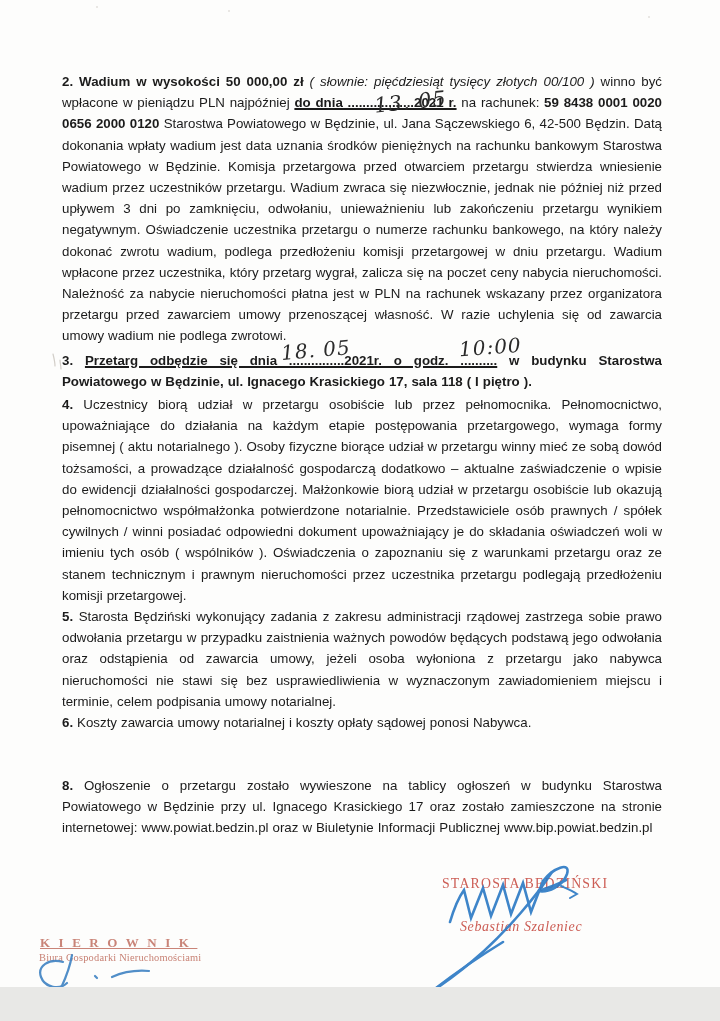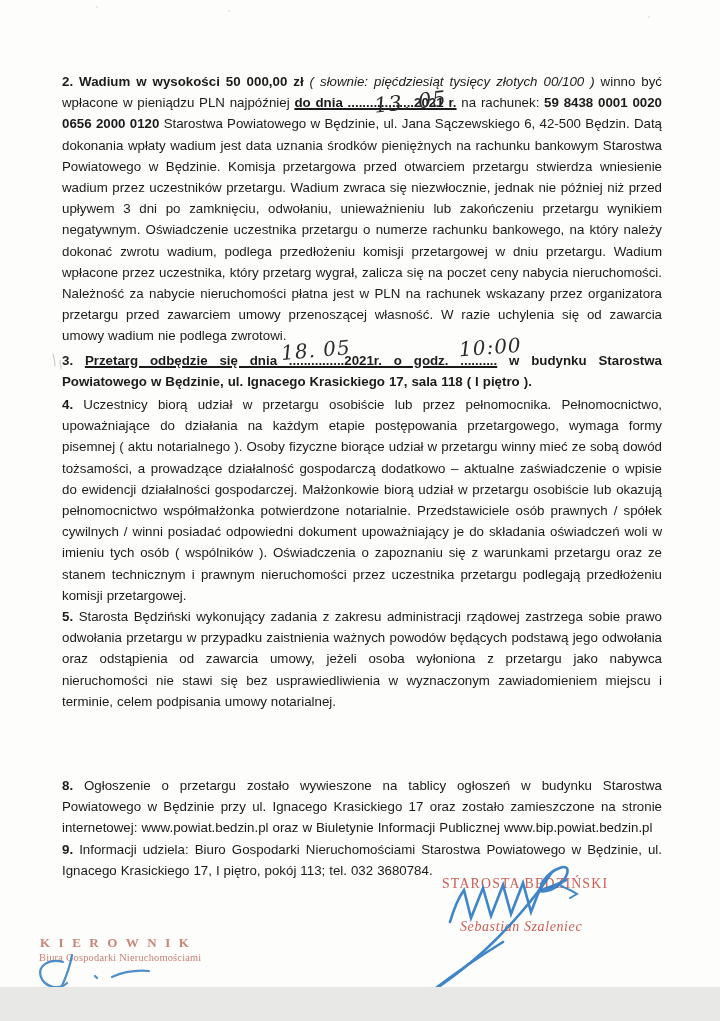--- a/index.html
+++ b/index.html
@@ -34,21 +34,21 @@
     color:#2b2b2b;
     white-space:nowrap;
     letter-spacing:1px;
   }
   .hand.payment{left:374px;top:90px;font-size:21px;transform:rotate(-6deg);}
   .hand.aucdate{left:281px;top:338px;font-size:20px;transform:rotate(-5deg);}
   .hand.auctime{left:459px;top:335px;font-size:20px;transform:rotate(-4deg);}
 
   
   .stamp{position:absolute;font-family:"Liberation Serif",serif;white-space:nowrap;}
-  .k-title{left:40px;top:935px;font-size:13px;font-weight:bold;letter-spacing:8.5px;color:rgba(196,121,108,0.92);}
+  .k-title{left:40px;top:935px;font-size:13px;font-weight:bold;letter-spacing:8.5px;color:rgba(196,121,108,0.92);text-decoration:underline;}
   .k-sub{left:39px;top:952px;font-size:10.4px;letter-spacing:0.2px;color:rgba(196,121,108,0.95);}
   .k-name{left:56px;top:985px;font-size:13px;font-style:italic;letter-spacing:1.8px;color:rgba(193,110,98,0.95);}
   .s-title{left:442px;top:876px;font-size:13.8px;letter-spacing:1.2px;color:rgba(201,84,76,0.95);}
   .s-name{left:460px;top:919px;font-size:14px;font-style:italic;letter-spacing:0.6px;color:rgba(201,84,76,0.95);}
 
   .sigsvg{position:absolute;left:0;top:0;pointer-events:none;}
   .speck{position:absolute;width:2px;height:2px;background:#cfccc7;border-radius:50%;opacity:.6;}
 </style>
 </head>
 <body>
@@ -56,25 +56,25 @@
 <div class="page">
 
   <p class="para" style="top:71px;"><span class="b">2. Wadium w wysokości 50 000,00 zł </span><span class="i">( słownie: pięćdziesiąt tysięcy złotych 00/100 ) </span><span>winno być wpłacone w pieniądzu PLN najpóźniej </span><span class="bu">do dnia ..................2021 r.</span><span> na rachunek: </span><span class="b">59 8438 0001 0020 0656 2000 0120 </span><span>Starostwa Powiatowego w Będzinie, ul. Jana Sączewskiego 6, 42-500 Będzin. Datą dokonania wpłaty wadium jest data uznania środków pieniężnych na rachunku bankowym Starostwa Powiatowego w Będzinie. Komisja przetargowa przed otwarciem przetargu stwierdza wniesienie wadium przez uczestników przetargu. Wadium zwraca się niezwłocznie, jednak nie później niż przed upływem 3 dni po zamknięciu, odwołaniu, unieważnieniu lub zakończeniu przetargu wynikiem negatywnym. Oświadczenie uczestnika przetargu o numerze rachunku bankowego, na który należy dokonać zwrotu wadium, podlega przedłożeniu komisji przetargowej w dniu przetargu. Wadium wpłacone przez uczestnika, który przetarg wygrał, zalicza się na poczet ceny nabycia nieruchomości. Należność za nabycie nieruchomości płatna jest w PLN na rachunek wskazany przez organizatora przetargu przed zawarciem umowy przenoszącej własność. W razie uchylenia się od zawarcia umowy wadium nie podlega zwrotowi.</span></p>
 
   <p class="para" style="top:350px;"><span class="b">3. </span><span class="bu">Przetarg odbędzie się dnia ...............2021r. o godz. ..........</span><span class="b"> w budynku Starostwa Powiatowego w Będzinie, ul. Ignacego Krasickiego 17, sala 118 ( I piętro ).</span></p>
 
   <p class="para" style="top:394px;"><span class="b">4. </span><span>Uczestnicy biorą udział w przetargu osobiście lub przez pełnomocnika. Pełnomocnictwo, upoważniające do działania na każdym etapie postępowania przetargowego, wymaga formy pisemnej ( aktu notarialnego ). Osoby fizyczne biorące udział w przetargu winny mieć ze sobą dowód tożsamości, a prowadzące działalność gospodarczą dodatkowo – aktualne zaświadczenie o wpisie do ewidencji działalności gospodarczej. Małżonkowie biorą udział w przetargu osobiście lub okazują pełnomocnictwo współmałżonka potwierdzone notarialnie. Przedstawiciele osób prawnych / spółek cywilnych / winni posiadać odpowiedni dokument upoważniający je do składania oświadczeń woli w imieniu tych osób ( wspólników ). Oświadczenia o zapoznaniu się z warunkami przetargu oraz ze stanem technicznym i prawnym nieruchomości przez uczestnika przetargu podlegają przedłożeniu komisji przetargowej.</span></p>
 
   <p class="para" style="top:606px;"><span class="b">5. </span><span>Starosta Będziński wykonujący zadania z zakresu administracji rządowej zastrzega sobie prawo odwołania przetargu w przypadku zaistnienia ważnych powodów będących podstawą jego odwołania oraz odstąpienia od zawarcia umowy, jeżeli osoba wyłoniona z przetargu jako nabywca nieruchomości nie stawi się bez usprawiedliwienia w wyznaczonym zawiadomieniem miejscu i terminie, celem podpisania umowy notarialnej.</span></p>
 
+  <p class="para" style="top:712px;"><span class="b">6. </span><span>Koszty zawarcia umowy notarialnej i koszty opłaty sądowej ponosi Nabywca.</span></p>
 
 
   <p class="para" style="top:775px;"><span class="b">8. </span><span>Ogłoszenie o przetargu zostało wywieszone na tablicy ogłoszeń w budynku Starostwa Powiatowego w Będzinie przy ul. Ignacego Krasickiego 17 oraz zostało zamieszczone na stronie internetowej: </span><span class="u">www.powiat.bedzin.pl</span><span> oraz w Biuletynie Informacji Publicznej </span><span class="u">www.bip.powiat.bedzin.pl</span></p>
 
-  <p class="para" style="top:839px;"><span class="b">9. </span><span>Informacji udziela: Biuro Gospodarki Nieruchomościami Starostwa Powiatowego w Będzinie, ul. Ignacego Krasickiego 17, I piętro, pokój 113; tel. 032 3680784.</span></p>
 
   <span class="hand payment">13. 05</span>
   <span class="hand aucdate">18. 05</span>
   <span class="hand auctime">10:00</span>
 
   <span class="stamp k-title">KIEROWNIK</span>
   <span class="stamp k-sub">Biura Gospodarki Nieruchomościami</span>
   <span class="stamp k-name">Iwona Fabiszak</span>
 
   <span class="stamp s-title">STAROSTA BĘDZIŃSKI</span>

